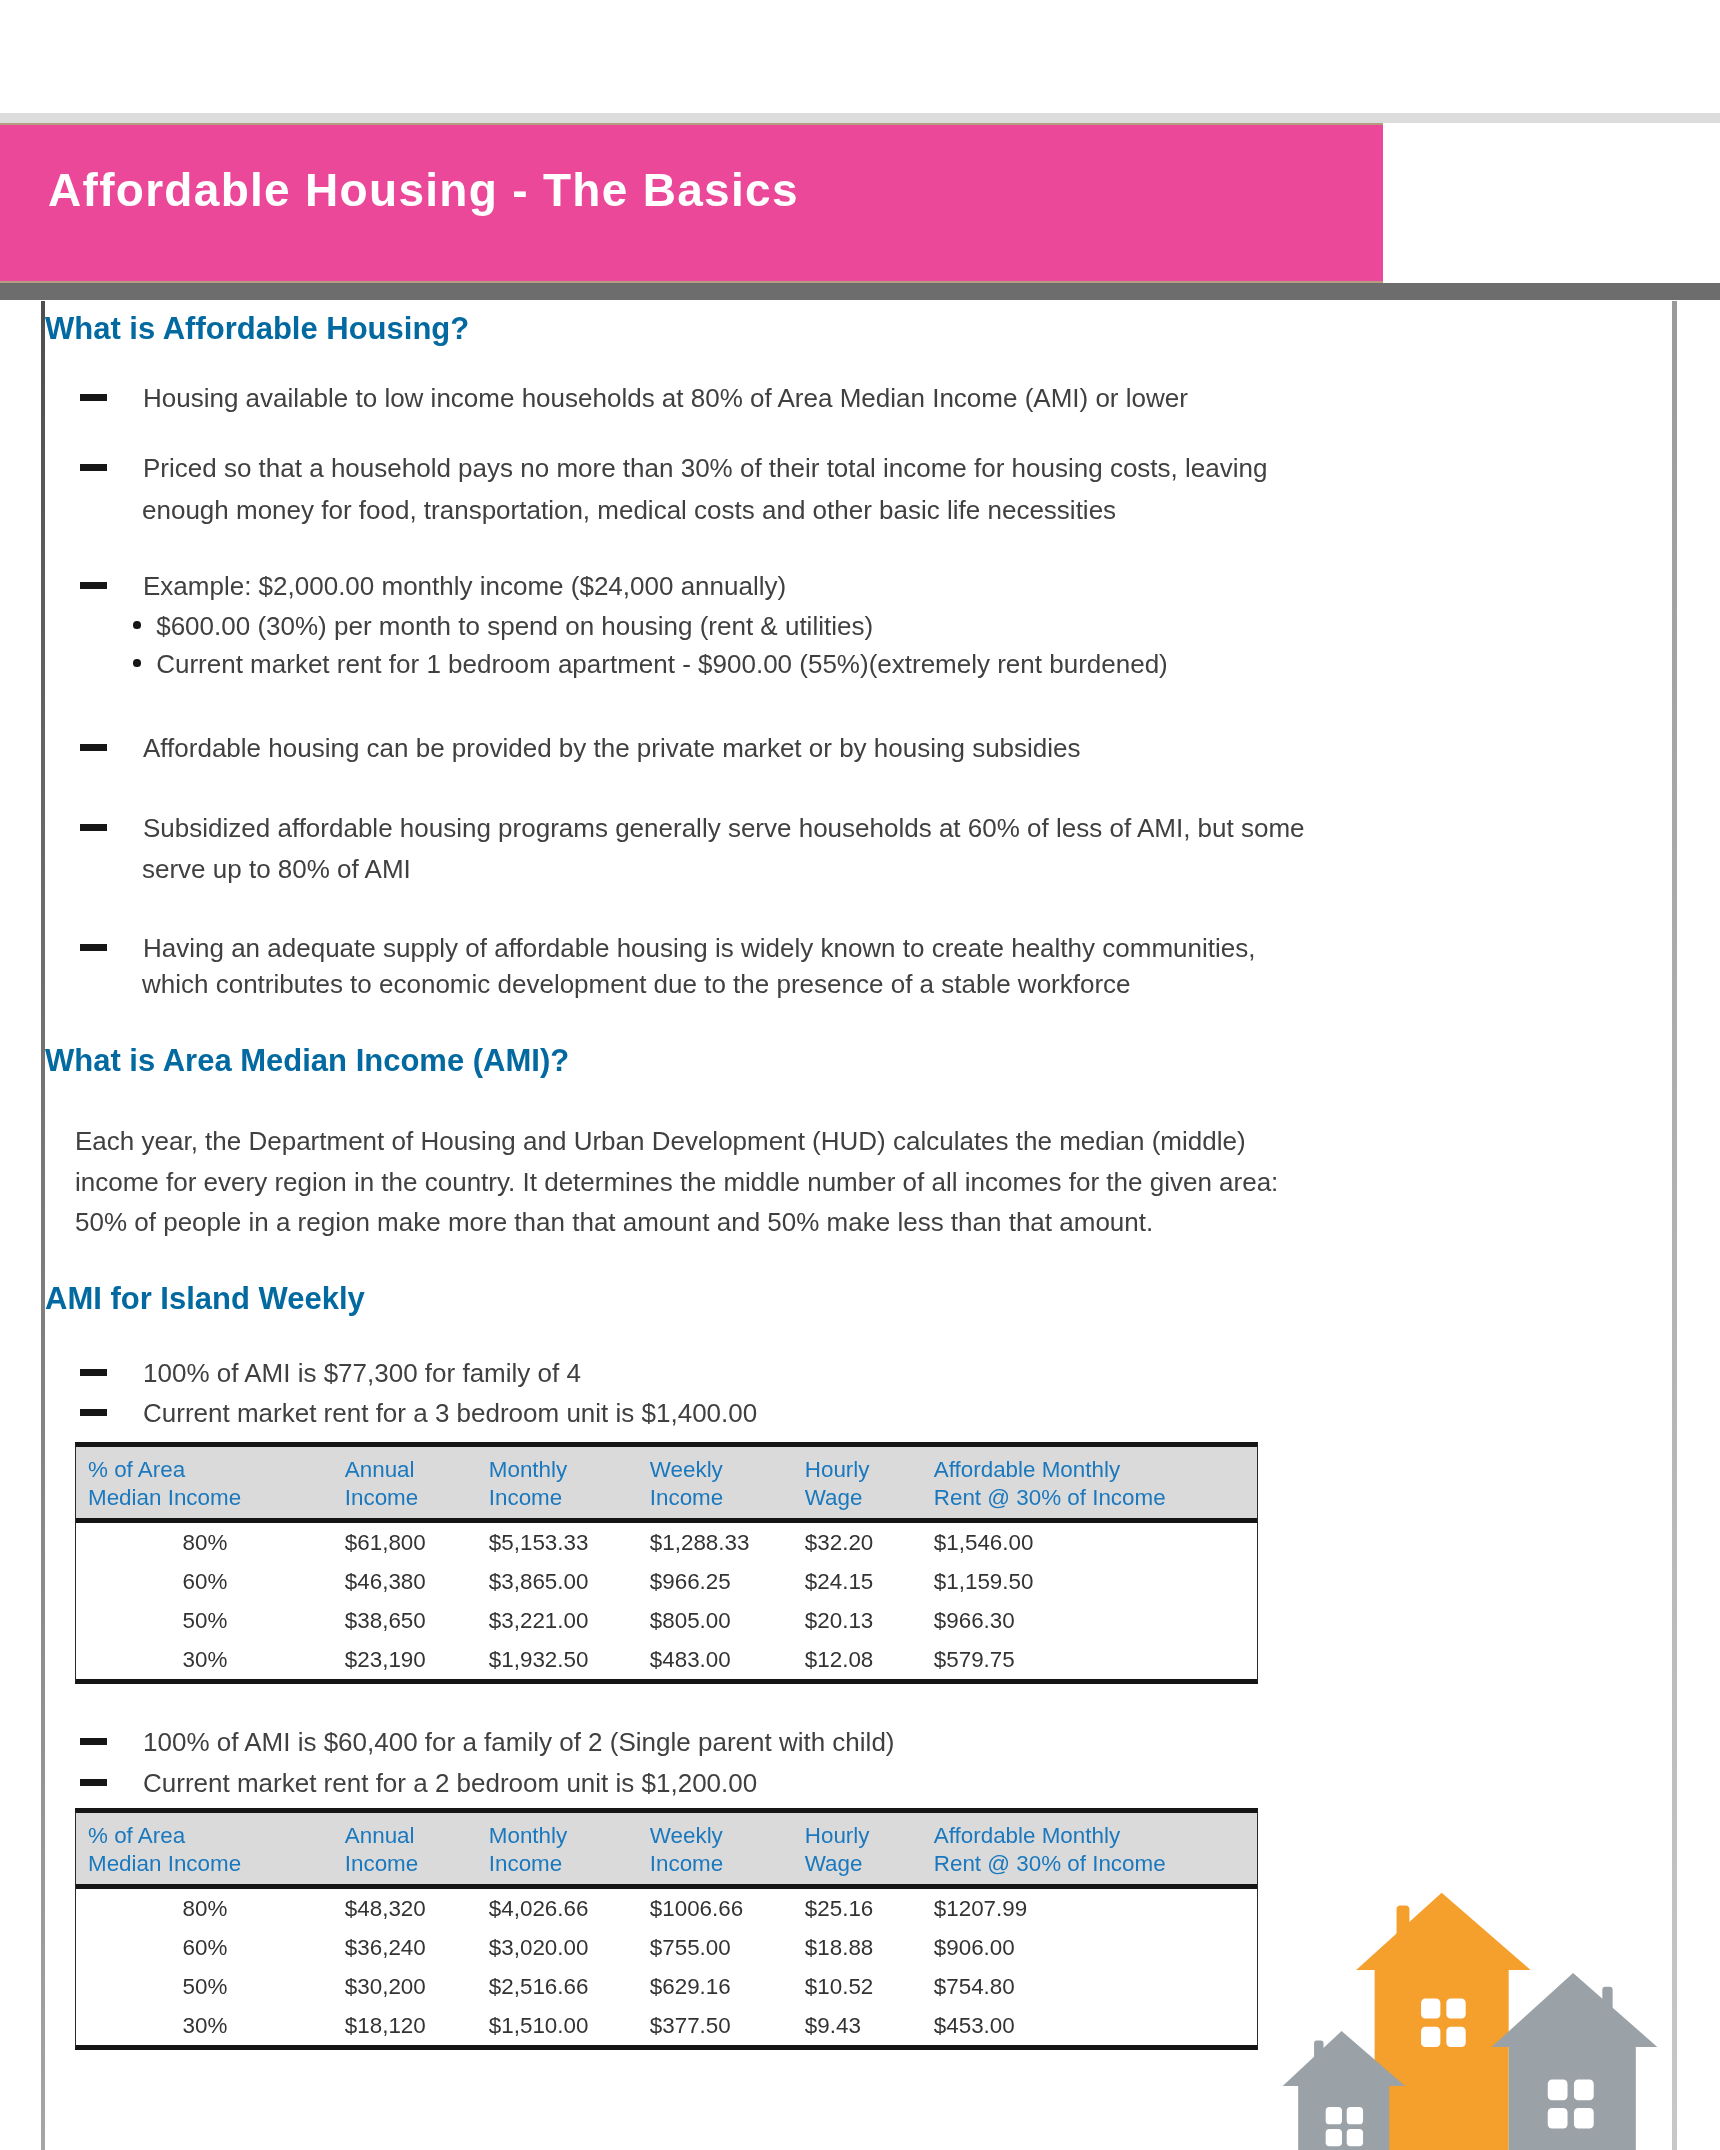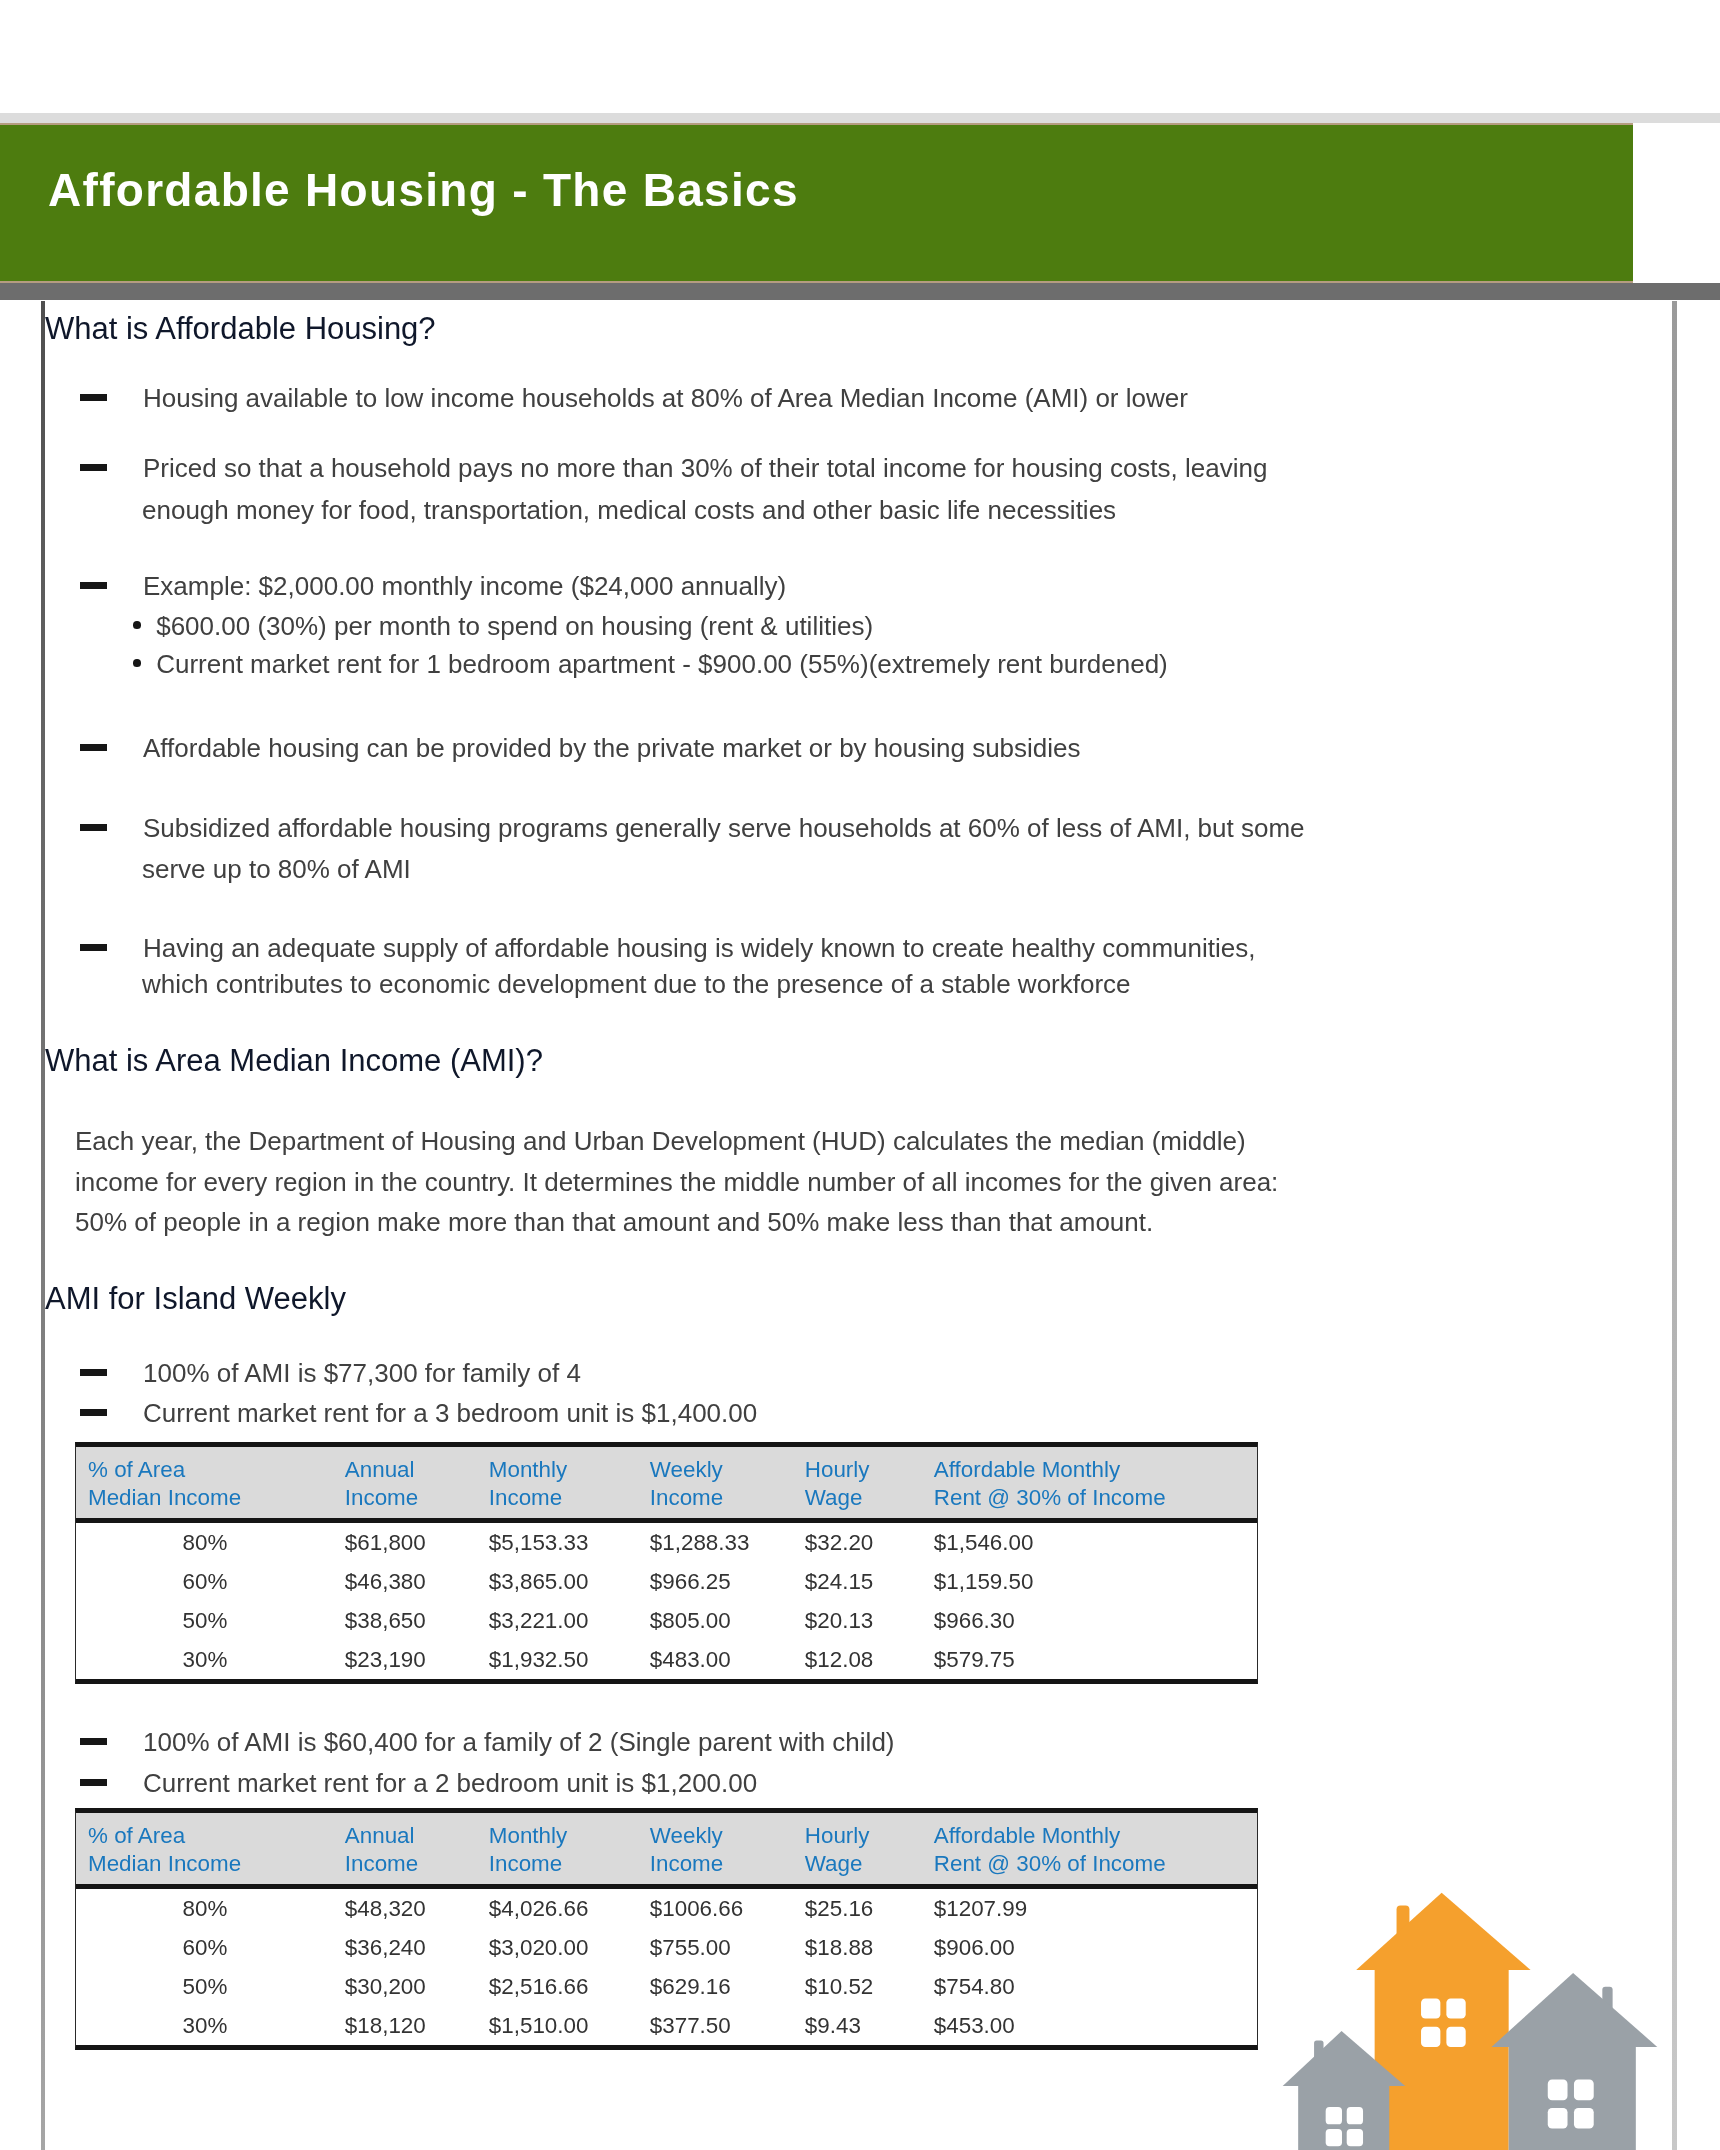--- a/index.html
+++ b/index.html
@@ -1,34 +1,34 @@
 <!DOCTYPE html>
 <html style="font-size:6.9px"><head>
 <meta charset="utf-8">
 <style>
   * { margin:0; padding:0; box-sizing:border-box; }
   html,body { width:1721px; height:2237px; background:#ffffff; font-family:"Liberation Sans", sans-serif; }
   body { position:relative; overflow:hidden; }
 
   
   .top-strip { position:absolute; left:0; top:113px; width:1721px; height:10.3px; background:#dcdcdc; }
-  .title-bar { position:absolute; left:0; top:123px; width:1633px; height:160px;
-               background:#4d7c0f; border-top:2.6px solid #b59c80; border-bottom:2.6px solid #b59c80; }
+  .title-bar { position:absolute; left:0; top:123px; width:1383px; height:160px;
+               background:#ec4899; border-top:2.6px solid #b59c80; border-bottom:2.6px solid #b59c80; }
   .title-bar .title { position:absolute; left:48px; top:38px; color:#ffffff;
                       font-size:46px; font-weight:bold; letter-spacing:1.3px; white-space:nowrap; }
   .header-shadow { position:absolute; left:0; top:283px; width:1721px; height:17px; background:#6d6d6d; }
 
   
   .edge-left  { position:absolute; left:41px;  top:301px; width:3.9px;  height:1893px;
                 background:linear-gradient(#4f4f4f,#a8a8a8); }
   .edge-right { position:absolute; left:1672px; top:301px; width:5.2px; height:1893px;
                 background:linear-gradient(#9a9a9a,#c9c9c9); }
 
   
-  .h-blue { position:absolute; color:#0f172a; font-size:31px; font-weight:normal; white-space:nowrap; }
+  .h-blue { position:absolute; color:#0369a1; font-size:31px; font-weight:bold; white-space:nowrap; }
   .line   { position:absolute; display:flex; align-items:flex-start; white-space:nowrap; }
   .line .txt { font-size:26px; color:#404040; white-space:nowrap; }
   .dash { display:inline-block; width:27px; height:6.9px; background:#161616; margin-top:11.2px; margin-right:36px; flex:0 0 auto; }
   .dot  { display:inline-block; width:7.7px; height:7.7px; border-radius:50%; background:#161616; margin-top:10.3px; margin-right:15.5px; flex:0 0 auto; }
   .para { position:absolute; left:75px; font-size:26px; color:#404040; white-space:nowrap; }
 
   
   .ami-table { position:absolute; left:75px; width:1183px; background:#ffffff;
                border-top:5.2px solid #151515; border-bottom:5.2px solid #151515;
                border-left:1.3px solid #2a2a2a; border-right:1.3px solid #2a2a2a; }

